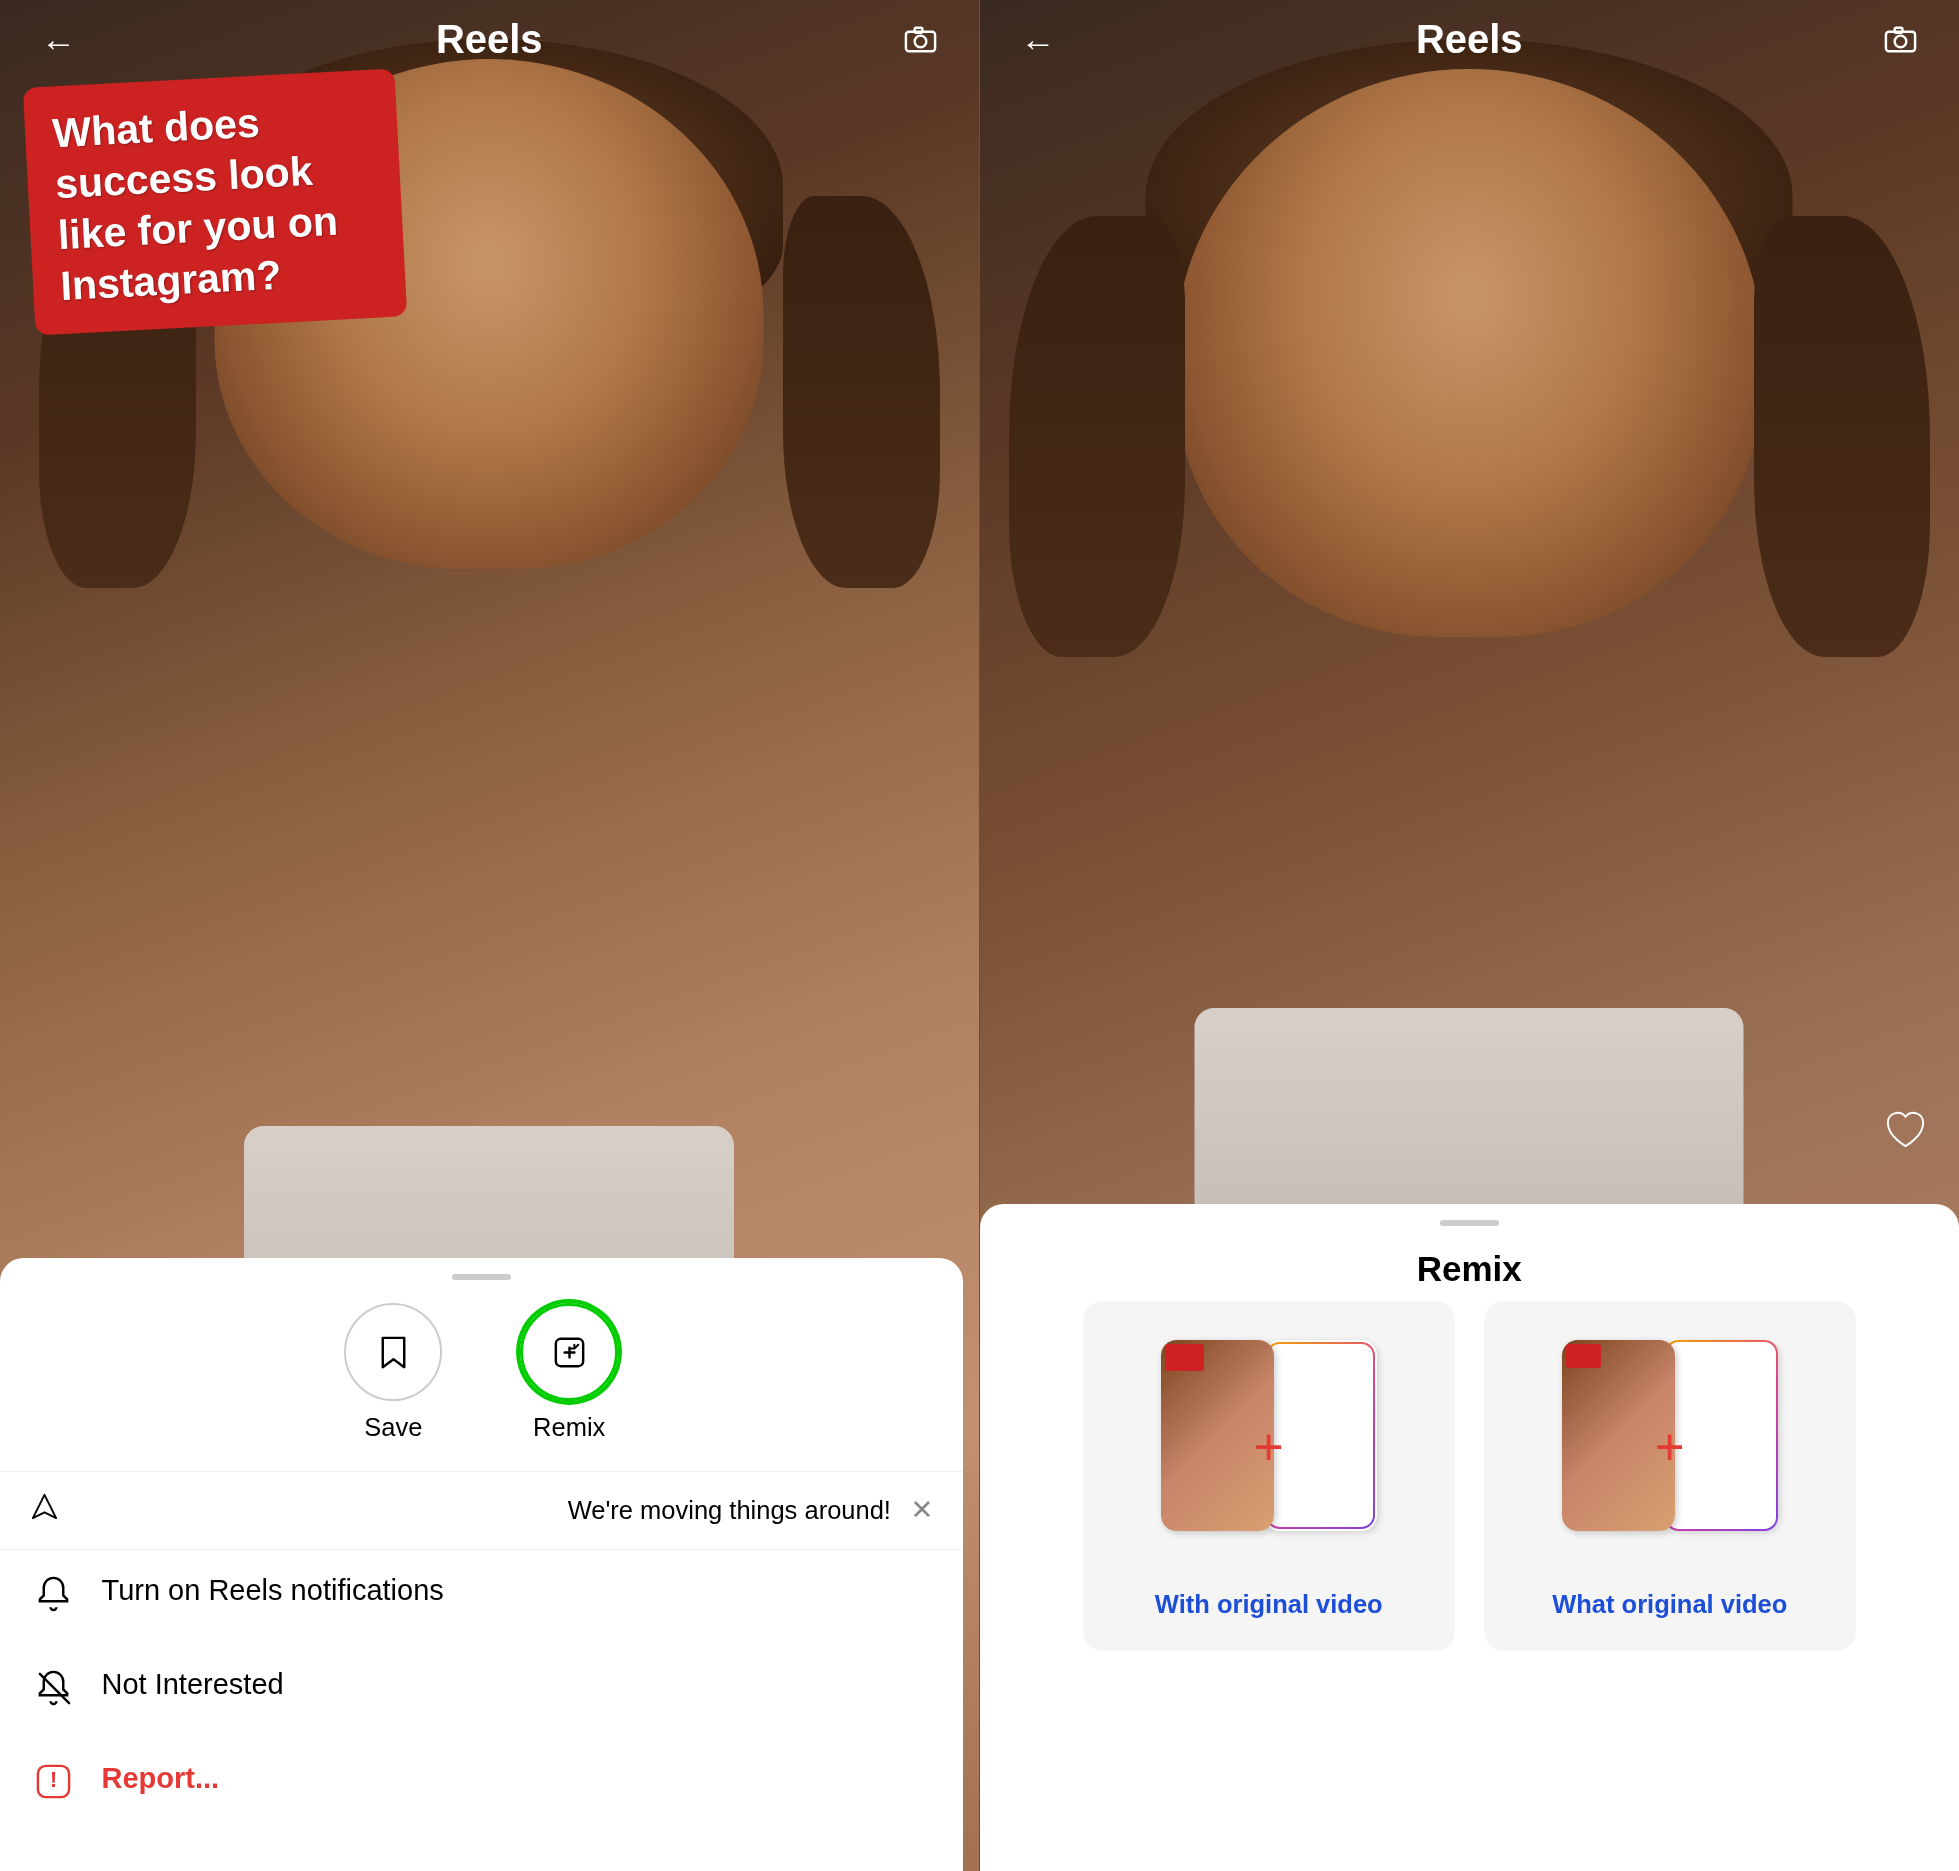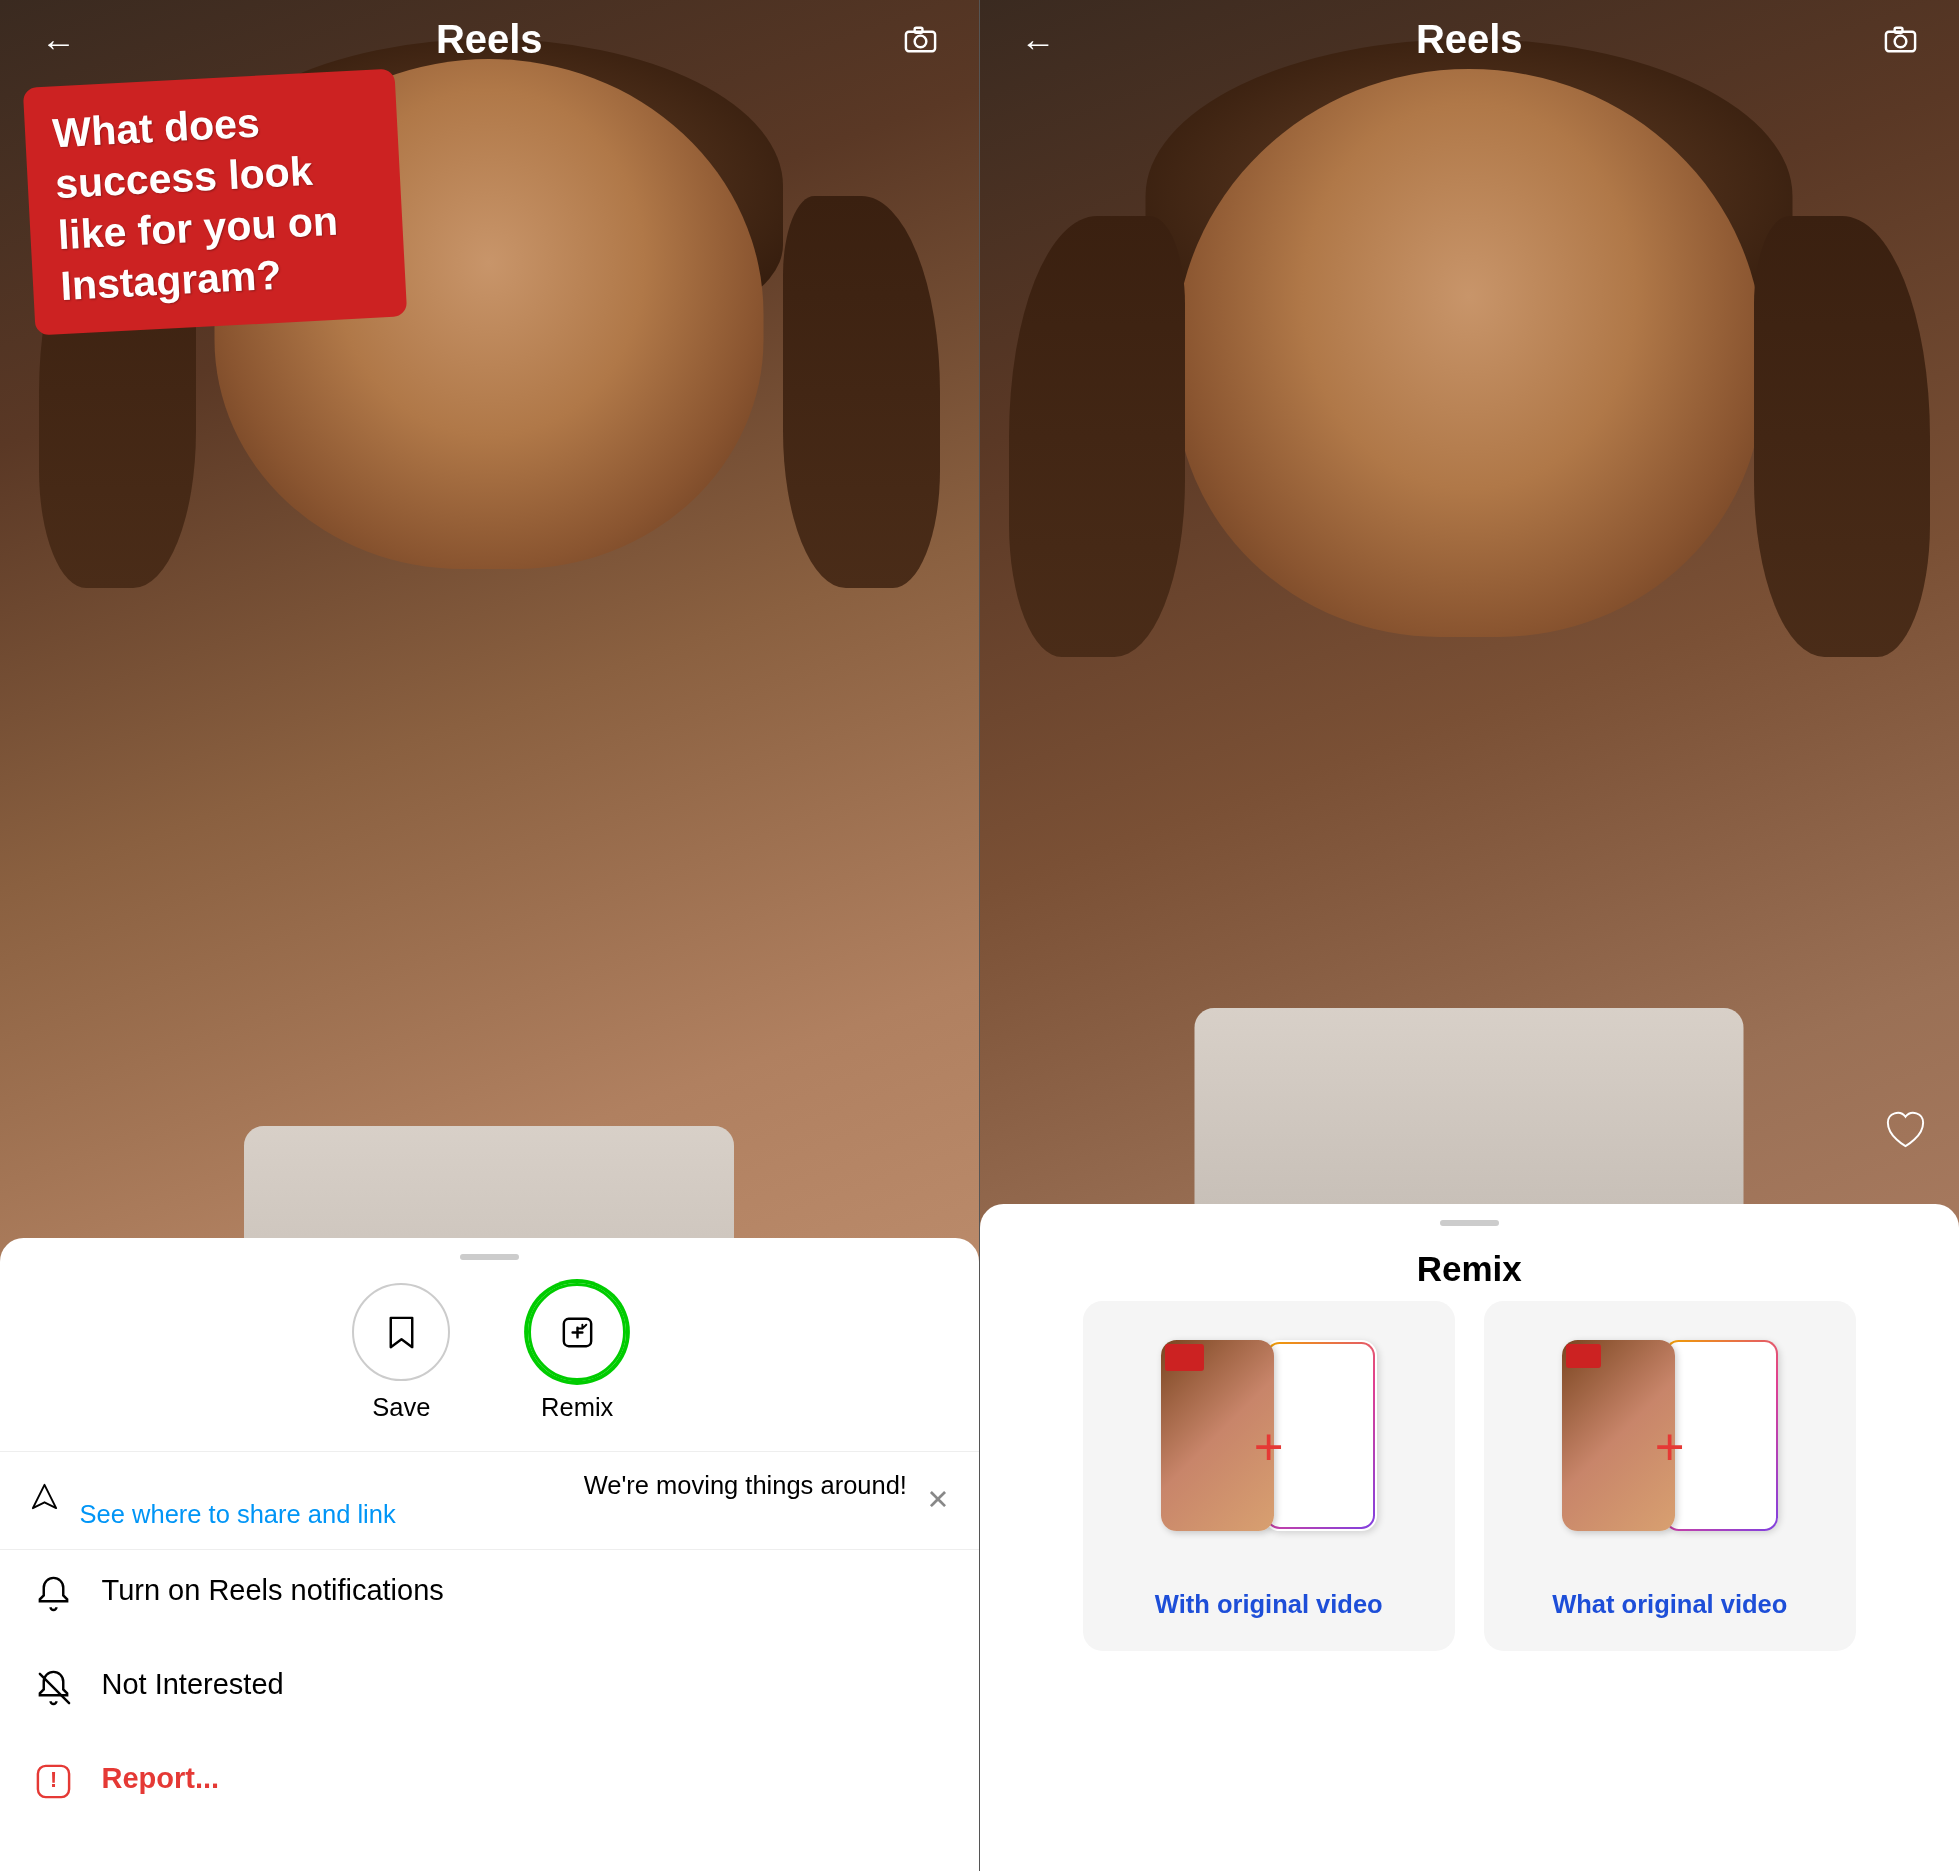--- a/index.html
+++ b/index.html
@@ -114,21 +114,21 @@
       justify-content: center;
       width: 59px;
       height: 59px;
     }
 
     
     .bottom-sheet-left {
       position: absolute;
       bottom: 0;
       left: 0;
-      right: 0;
+      right: 16px;
       background: #fff;
       border-radius: 23.5px 23.5px 0 0;
       padding: 15.7px 0 39px 0;
       z-index: 30;
       min-height: 568px;
     }
     .sheet-handle {
       width: 59px;
       height: 5.9px;
       background: #ccc;
@@ -451,21 +451,20 @@
     </div>
 
     <div class="moving-banner">
       <div class="moving-banner-icon">
         <svg width="31" height="31" viewBox="0 0 32 32" fill="none">
           <polygon points="4,28 16,4 28,28 16,22" stroke="#000" stroke-width="2" fill="none" stroke-linejoin="round"></polygon>
         </svg>
       </div>
       <div class="moving-banner-text">
         <div class="moving-banner-title">We're moving things around!</div>
-        <div class="moving-banner-link">See where to share and link</div>
       </div>
       <div class="moving-banner-close">✕</div>
     </div>
 
     <div class="menu-item">
       <div class="menu-item-icon">
         <svg width="39" height="39" viewBox="0 0 40 40" fill="none">
           <path d="M20 4a10 10 0 0 0-10 10v8l-4 4v2h28v-2l-4-4V14A10 10 0 0 0 20 4z" stroke="#000" stroke-width="2.5" fill="none"></path>
           <path d="M17 34a3 3 0 0 0 6 0" stroke="#000" stroke-width="2.5" fill="none"></path>
         </svg>

